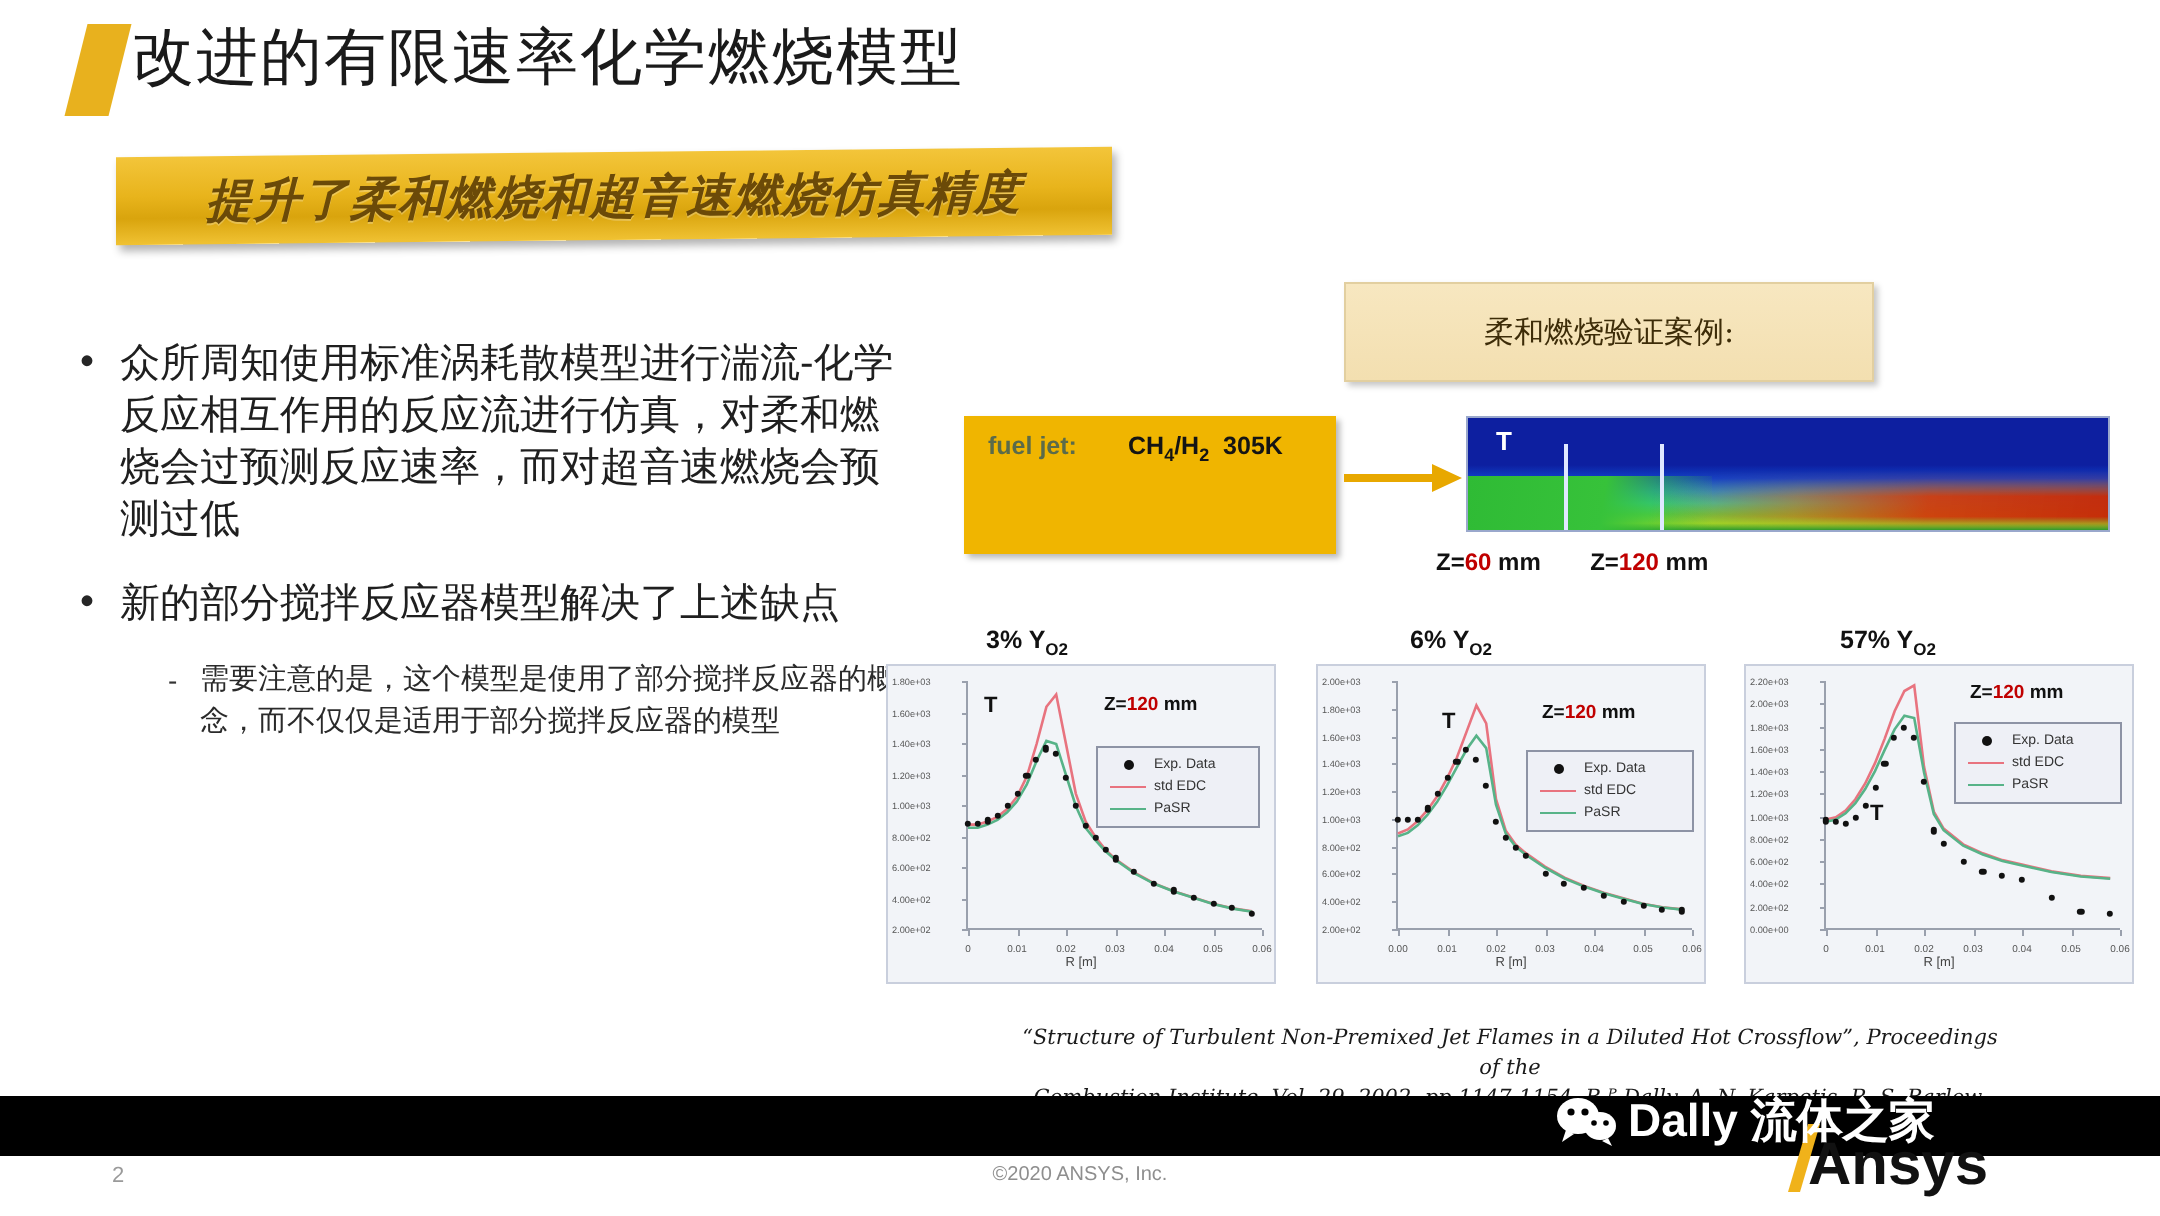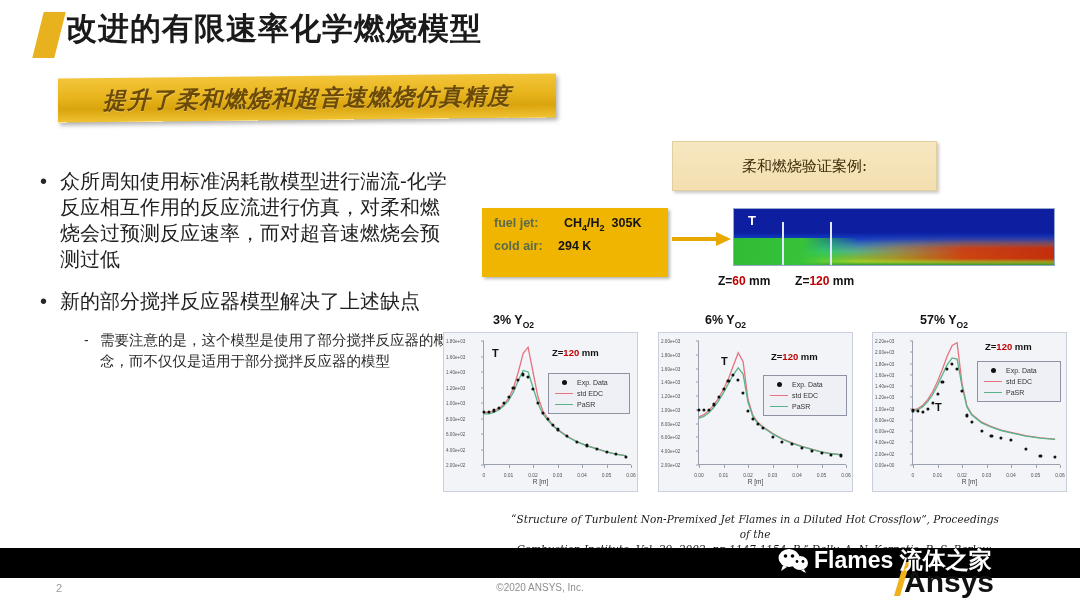--- a/index.html
+++ b/index.html
@@ -4,21 +4,21 @@
 <style>
   html,body{margin:0;padding:0;}
   body{
     width:1080px;height:608px;
     background:#ffffff;
     font-family:"Liberation Sans", sans-serif;
     position:relative;
     overflow:hidden;
   }
   
-  #title-bar{position:absolute;left:38px;top:8px;width:700px;height:56px;font-weight:bold;}
+  #title-bar{position:absolute;left:38px;top:8px;width:700px;height:56px;}
   #title-accent{
     position:absolute;left:0;top:4px;width:22px;height:46px;
     background:#e8b11e;
     transform:skewX(-14deg);
   }
   #page-title{
     position:absolute;left:28px;top:0px;
     font-family:"DejaVu Serif","Liberation Serif",serif;
     font-size:31px;color:#1a1a1a;letter-spacing:1px;white-space:nowrap;
   }
@@ -173,24 +173,20 @@
 </div>
 
 <div id="callout">
   <div id="callout-l1">柔和燃烧验证案例:</div>
 </div>
 
 <div id="cond-box">
   <div class="cond-row">
     <span class="cond-k w1">fuel jet:</span>
     <span class="cond-v">CH<sub>4</sub>/H<sub>2</sub>&nbsp; 305K</span>
-  </div>
-  <div class="cond-row">
-    <span class="cond-k w3">cold air:</span>
-    <span class="cond-v">294 K</span>
   </div>
 </div>
 
 <svg id="arrow" viewBox="0 0 60 16">
   <path d="M0 6 H44 V1 L59 8 L44 15 V10 H0 Z" fill="#e8a800"></path>
 </svg>
 
 <div id="contour-wrap">
   <div id="contour-blue"></div>
   <div id="contour-green-l"></div>
@@ -496,14 +492,14 @@
   <svg width="30" height="26" viewBox="0 0 30 26">
     <ellipse cx="11" cy="10" rx="10.5" ry="9" fill="#fff"></ellipse>
     <path d="M5 17 L3 23 L9 19 Z" fill="#fff"></path>
     <circle cx="7.5" cy="8" r="1.8" fill="#000"></circle>
     <circle cx="14.5" cy="8" r="1.8" fill="#000"></circle>
     <ellipse cx="22" cy="15" rx="8" ry="7" fill="#fff"></ellipse>
     <path d="M26 21 L28 25 L23 22.5 Z" fill="#fff"></path>
     <circle cx="19" cy="13.5" r="1.4" fill="#000"></circle>
     <circle cx="25" cy="13.5" r="1.4" fill="#000"></circle>
   </svg>
-  <span id="wm-text">Flames 流体之家</span>
+  <span id="wm-text">Dally 流体之家</span>
 </div>
 
 </body></html>

